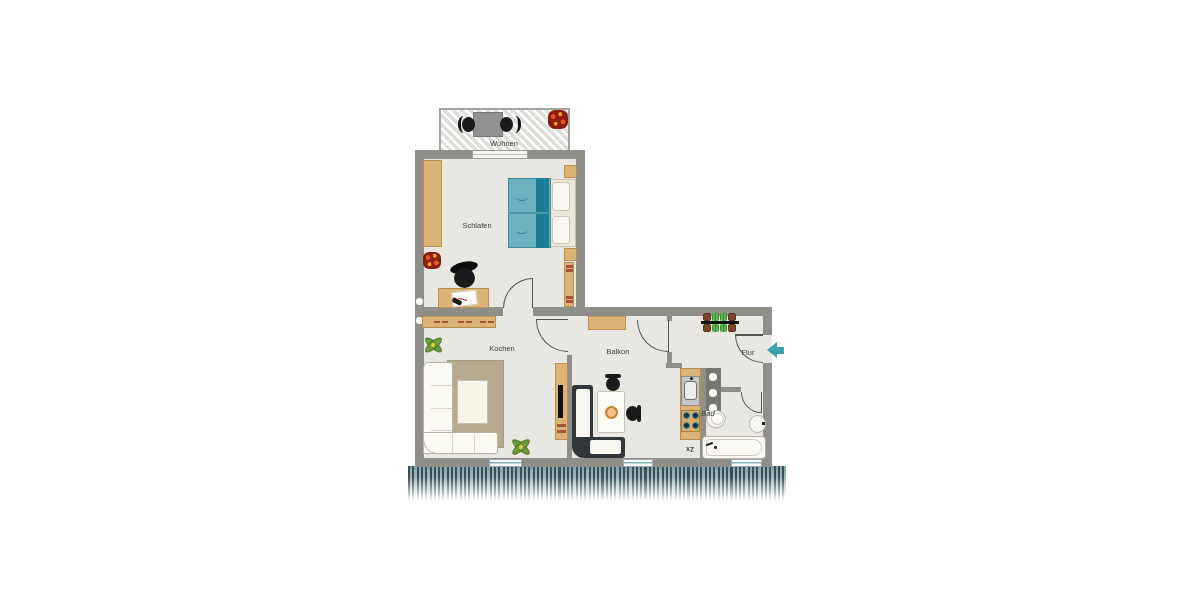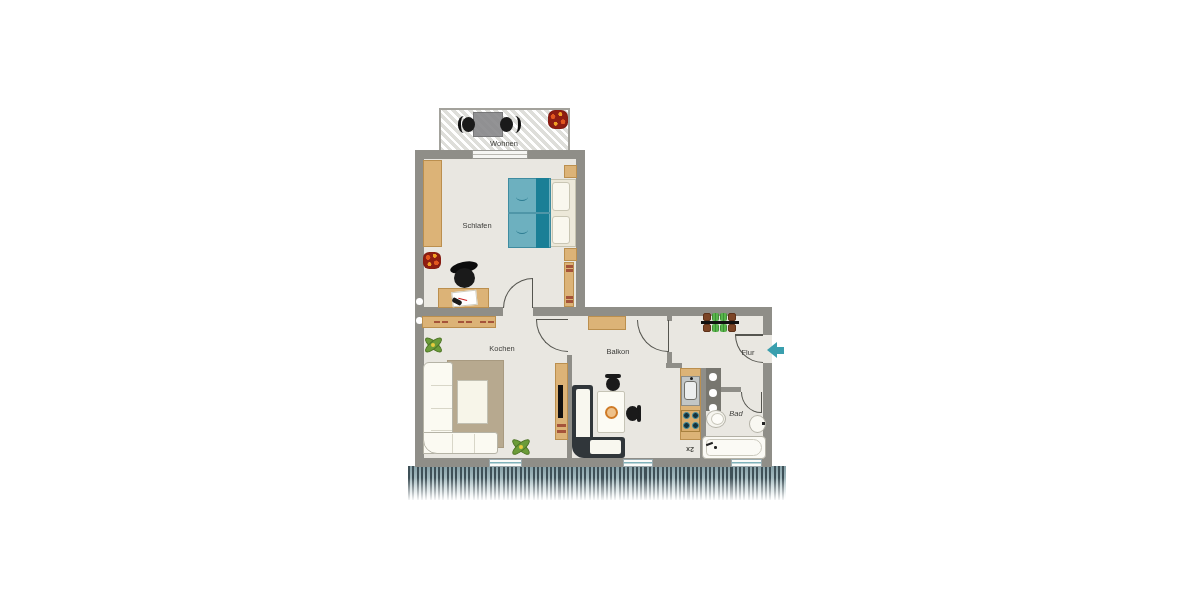--- a/index.html
+++ b/index.html
@@ -214,15 +214,15 @@
   <div class="lbl" style="left:748px;top:352px;">Flur</div>
 
   <div class="abs" style="left:706px;top:410px;width:20px;height:18px;background:#f6f5ef;border:1.2px solid #b3b1a6;border-radius:50%;box-sizing:border-box;"></div>
   <div class="abs" style="left:711px;top:413px;width:13px;height:12px;background:#fdfcf8;border:1px solid #c8c6ba;border-radius:50%;box-sizing:border-box;"></div>
   <div class="abs" style="left:749px;top:415px;width:17px;height:18px;background:#f9f8f2;border:1.2px solid #b3b1a6;border-radius:50%;box-sizing:border-box;"></div>
   <div class="abs black" style="left:762px;top:422px;width:3px;height:3px;position:absolute;background:#222;"></div>
   <div class="abs" style="left:702px;top:436px;width:64px;height:23px;background:#fbfaf5;border:1.3px solid #b3b1a6;border-radius:4px;box-sizing:border-box;"></div>
   <div class="abs" style="left:706px;top:439px;width:56px;height:17px;border:1px solid #cbc9bd;border-radius:4px 9px 9px 4px;box-sizing:border-box;"></div>
   <div class="abs black" style="left:706px;top:443px;width:7px;height:2px;position:absolute;background:#222;transform:rotate(-20deg);"></div>
   <div class="abs black" style="left:714px;top:446px;width:2.5px;height:2.5px;border-radius:50%;position:absolute;background:#222;"></div>
-  <div class="lbl" style="left:736px;top:413px;font-style:italic;">Bad</div>
+  <div class="lbl" style="left:708px;top:413px;font-style:italic;">Bad</div>
 
 </div>
 
 </body></html>

